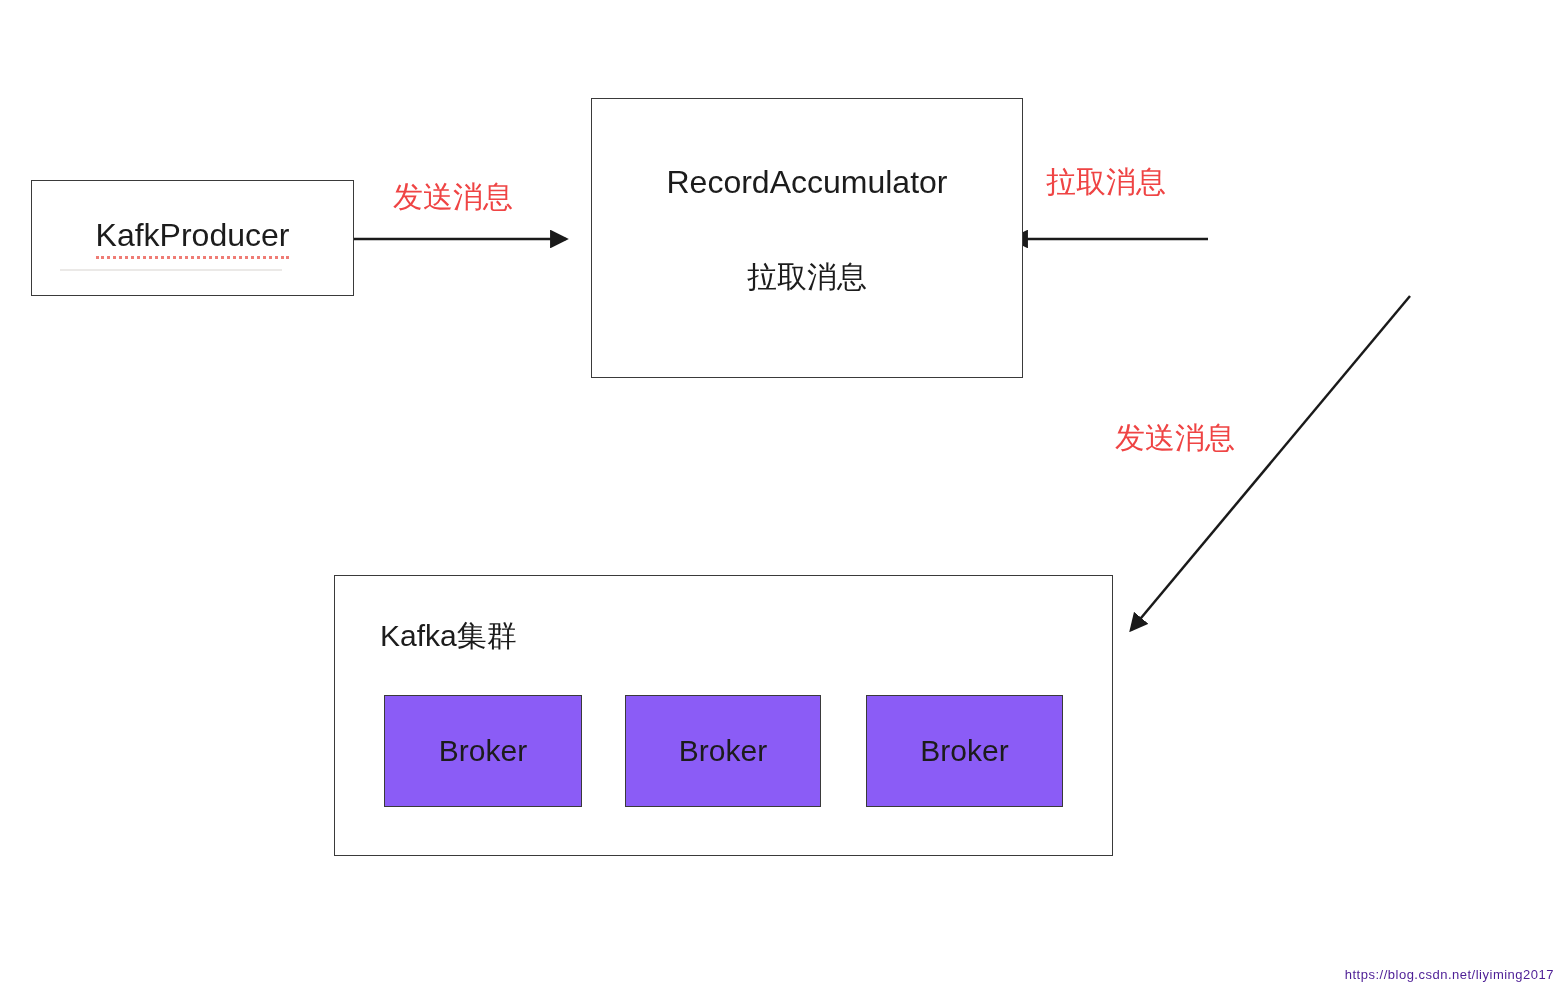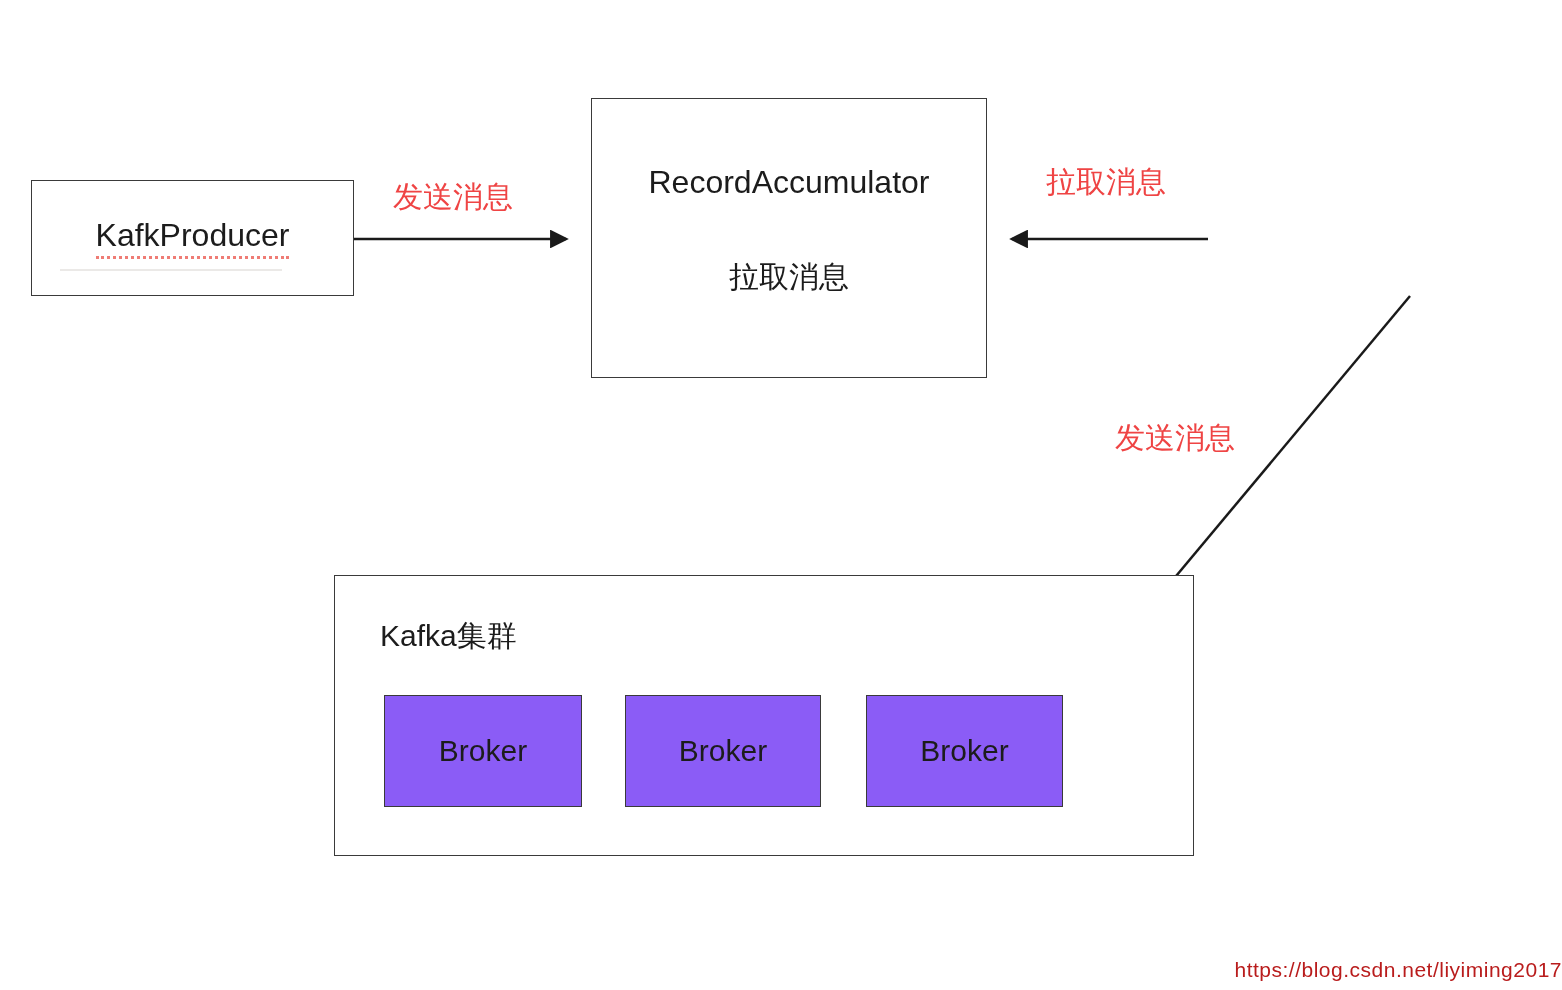--- a/index.html
+++ b/index.html
@@ -30,31 +30,31 @@
     padding-bottom: 2px;
   }
   .spell-faint-line {
     position: absolute;
     left: 28px; bottom: 24px;
     width: 222px; height: 2px;
     background: #ebe9e7;
   }
 
   .accumulator-box {
-    left: 591px; top: 98px; width: 396px; height: 280px;
+    left: 591px; top: 98px; width: 432px; height: 280px;
     flex-direction: column;
     gap: 56px;
     padding-bottom: 14px;
   }
   .accumulator-sub { font-size: 30px; }
 
   .sender-box { left: 1228px; top: 157px; width: 285px; height: 118px; }
 
   .cluster-box {
-    left: 334px; top: 575px; width: 860px; height: 281px;
+    left: 334px; top: 575px; width: 779px; height: 281px;
     display: block;
   }
   .cluster-title {
     position: absolute;
     left: 45px; top: 40px;
     font-size: 30px;
     white-space: nowrap;
   }
   .broker-box {
     position: absolute;
@@ -85,23 +85,23 @@
 
   .arrows {
     position: absolute;
     left: 0; top: 0;
     width: 1562px; height: 990px;
     pointer-events: none;
   }
 
   .watermark {
     position: absolute;
-    right: 0; bottom: 8px;
-    font-size: 21px;
-    color: #b91c1c;
+    right: 8px; bottom: 8px;
+    font-size: 13px;
+    color: #4c1d95;
     letter-spacing: 0.5px;
   }
 </style>
 </head>
 <body>
 
 <div class="canvas">
 
   <svg class="arrows" viewBox="0 0 1562 990" xmlns="http://www.w3.org/2000/svg">
     <defs>

